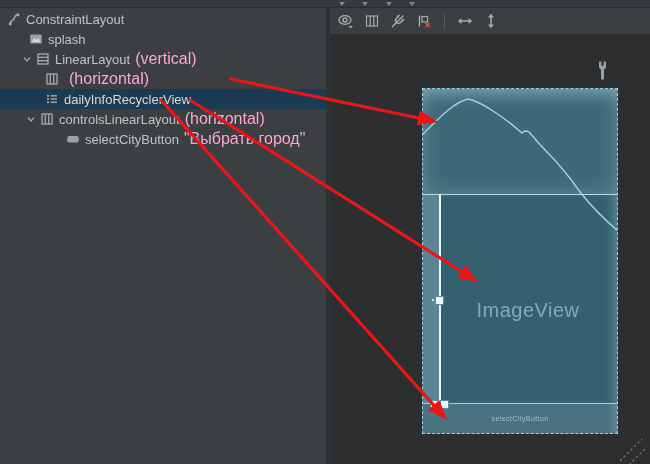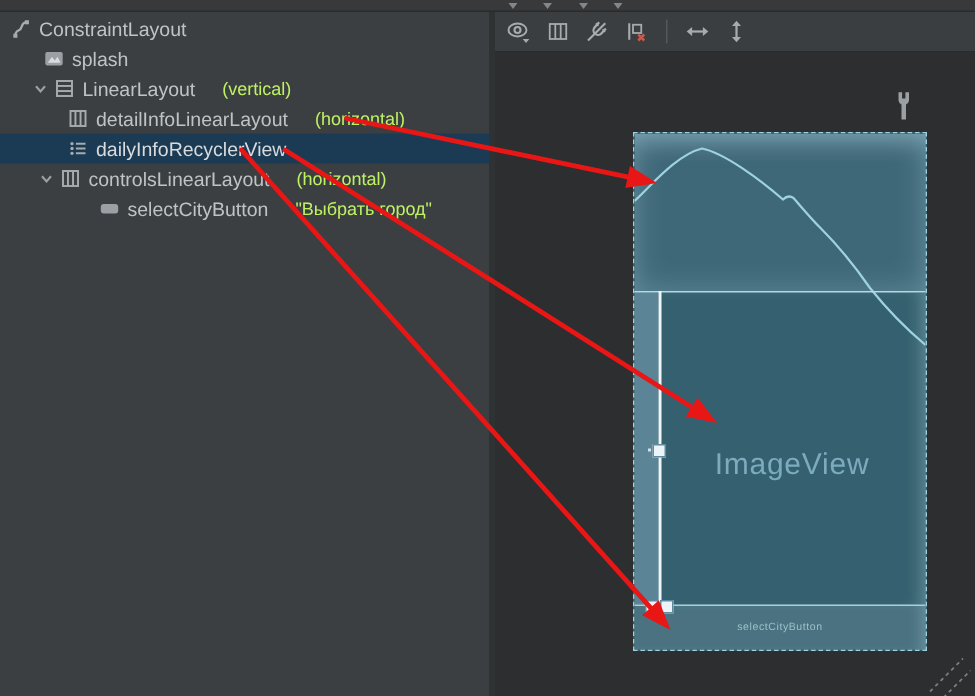--- a/index.html
+++ b/index.html
@@ -13,21 +13,21 @@
              border-left:3px solid transparent;border-right:3px solid transparent;
              border-top:4px solid #83878a;}
 
   
   .tree-panel{position:absolute;left:0;top:8px;width:326px;height:456px;background:#3c3f41;padding-top:1px;box-sizing:border-box;text-align:center;}
   .trow{display:flex;align-items:center;height:20px;font-size:13px;color:#c0c3c5;white-space:nowrap;cursor:default;}
   .trow.selected{background:#1b3b55;color:#d9dbdd;}
   .chev{flex:0 0 auto;margin-right:4px;display:block;}
   .ticon{flex:0 0 auto;margin-right:5px;display:flex;align-items:center;}
   .tlabel{flex:0 0 auto;}
-  .tann{flex:0 0 auto;margin-left:18px;color:#bef264;font-size:12px;}
+  .tann{flex:0 0 auto;margin-left:5px;color:#f9a8d4;font-size:16px;}
 
   .vdivider{position:absolute;left:326px;top:8px;width:4px;height:456px;background:#2f3233;}
 
   
   .right-panel{position:absolute;left:330px;top:8px;width:320px;height:456px;}
   .design-toolbar{height:27px;background:#3b3e40;border-bottom:1px solid #292b2c;
                   display:flex;align-items:center;padding-left:7px;gap:8px;box-sizing:border-box;}
   .tbtn{width:18px;height:18px;display:flex;align-items:center;justify-content:center;cursor:pointer;}
   .tsep{width:1px;height:16px;background:#55585a;margin:0 3px;}
   .surface{position:absolute;left:0;top:27px;width:320px;height:429px;background:#2c2e2f;}
@@ -115,21 +115,20 @@
     </div>
 
     <div class="trow" style="padding-left:45px">
       <span class="ticon">
         <svg width="14" height="14" viewBox="0 0 14 14">
           <rect x="2" y="2" width="10" height="10" fill="none" stroke="#a6abae" stroke-width="1.3"></rect>
           <line x1="5.3" y1="2" x2="5.3" y2="12" stroke="#a6abae" stroke-width="1.3"></line>
           <line x1="8.7" y1="2" x2="8.7" y2="12" stroke="#a6abae" stroke-width="1.3"></line>
         </svg>
       </span>
-      <span class="tlabel">detailInfoLinearLayout</span>
       <span class="tann">(horizontal)</span>
     </div>
 
     <div class="trow selected" style="padding-left:45px">
       <span class="ticon">
         <svg width="14" height="14" viewBox="0 0 14 14">
           <circle cx="3" cy="3.8" r="1.1" fill="#a6abae"></circle>
             <circle cx="3" cy="7" r="1.1" fill="#a6abae"></circle>
             <circle cx="3" cy="10.2" r="1.1" fill="#a6abae"></circle>
           <line x1="5.6" y1="3.8" x2="12" y2="3.8" stroke="#a6abae" stroke-width="1.4"></line>

